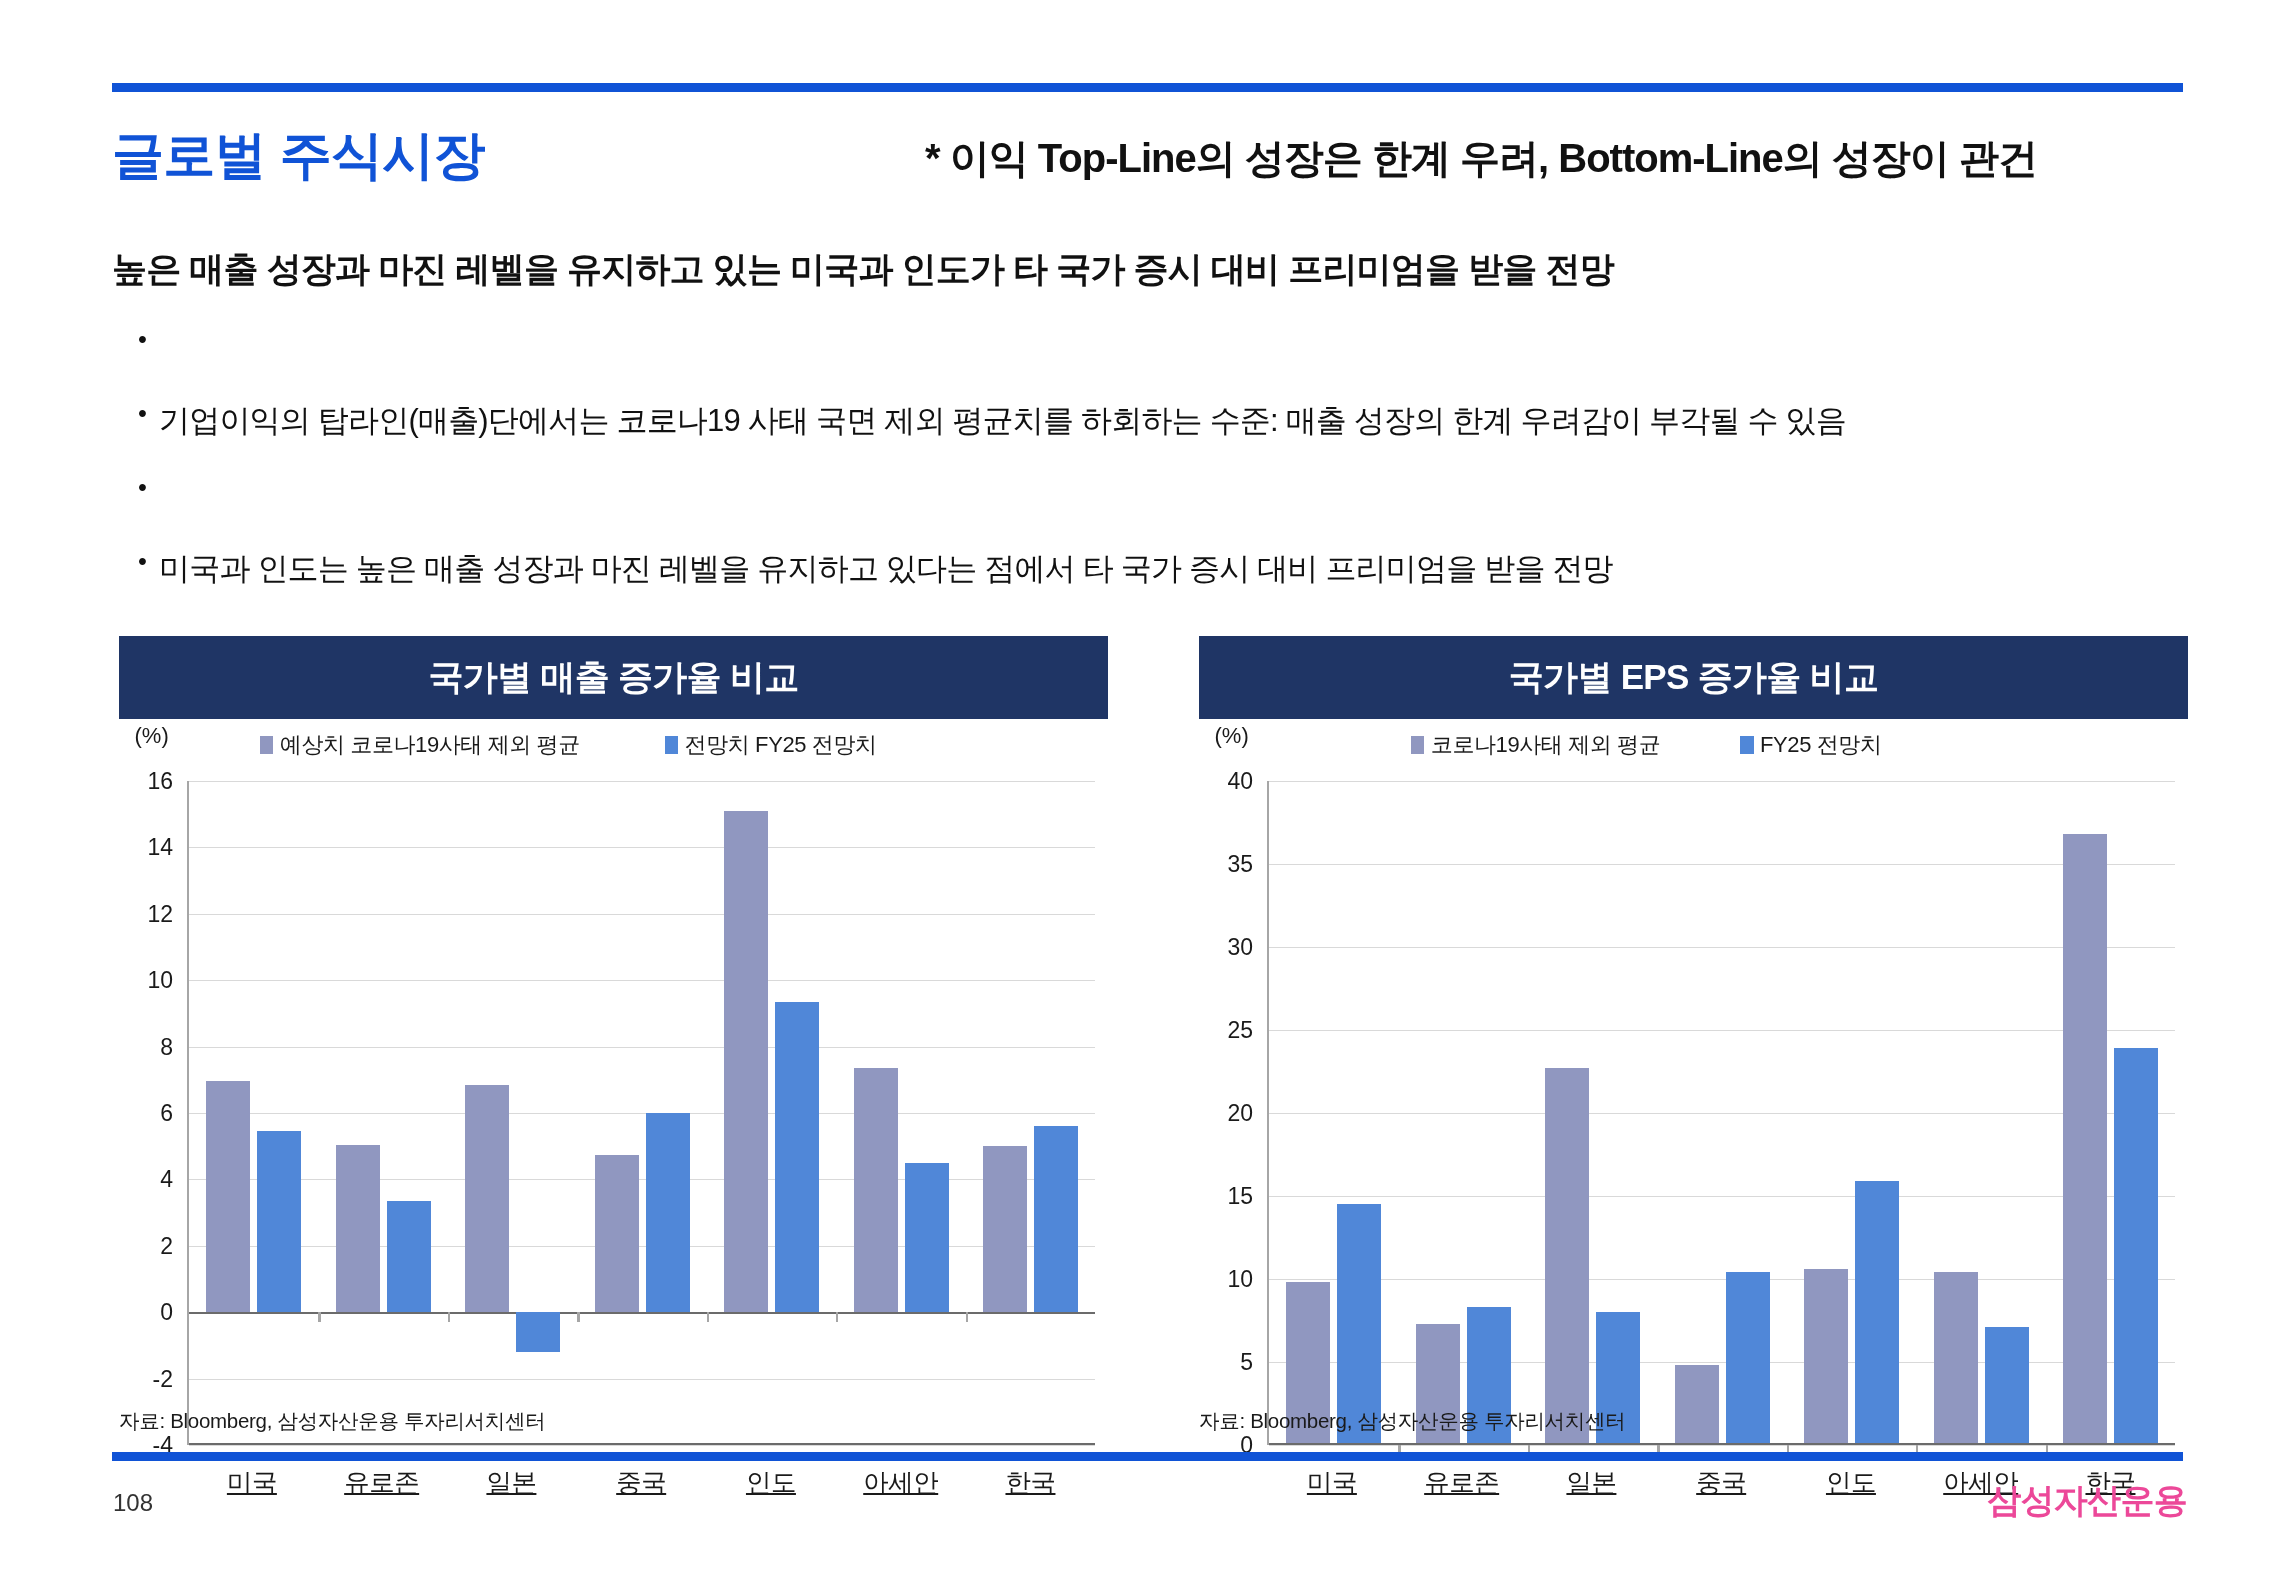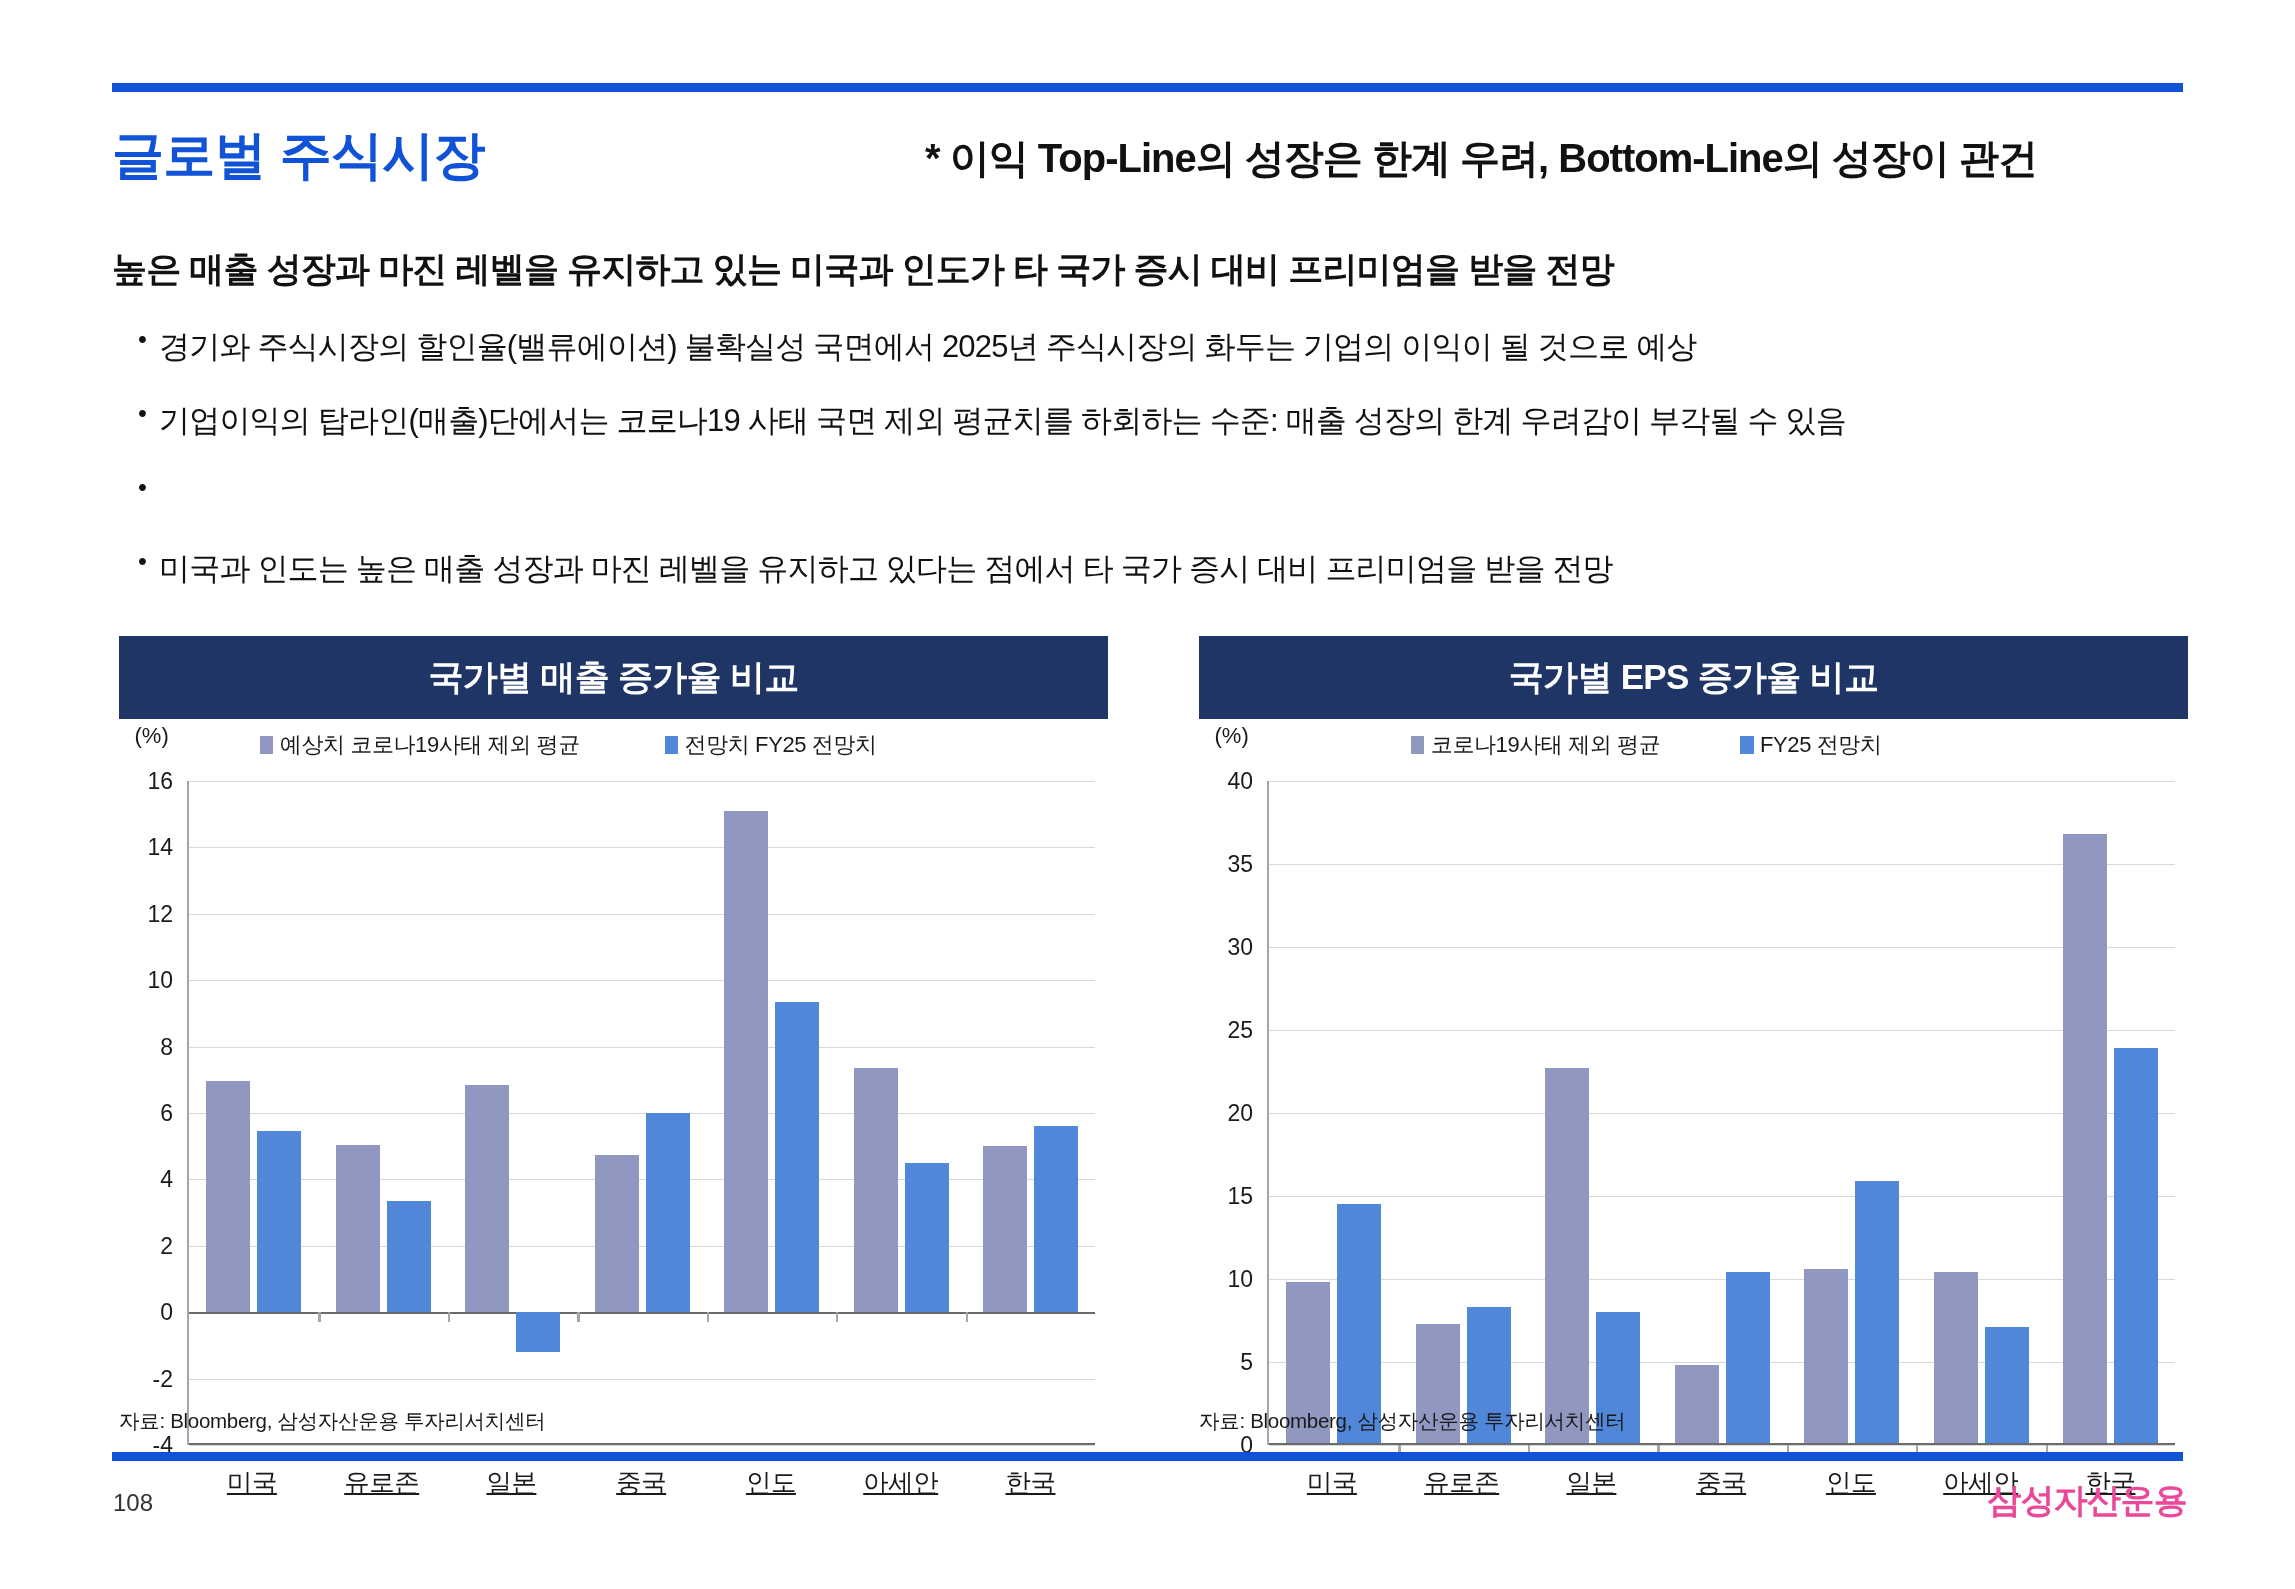--- a/index.html
+++ b/index.html
@@ -263,21 +263,20 @@
 
   <div class="top-rule"></div>
   <div class="page-title">글로벌 주식시장</div>
   <div class="page-subtitle">* 이익 Top-Line의 성장은 한계 우려, Bottom-Line의 성장이 관건</div>
 
   <div class="lead">높은 매출 성장과 마진 레벨을 유지하고 있는 미국과 인도가 타 국가 증시 대비 프리미엄을 받을 전망</div>
 
   <div class="bullets">
     <div class="bullet">
       <span class="dot">•</span>
-      <span>경기와 주식시장의 할인율(밸류에이션) 불확실성 국면에서 2025년 주식시장의 화두는 기업의 이익이 될 것으로 예상</span>
     </div>
     <div class="bullet">
       <span class="dot">•</span>
       <span>기업이익의 탑라인(매출)단에서는 코로나19 사태 국면 제외 평균치를 하회하는 수준: 매출 성장의 한계 우려감이 부각될 수 있음</span>
     </div>
     <div class="bullet">
       <span class="dot">•</span>
     </div>
     <div class="bullet">
       <span class="dot">•</span>

